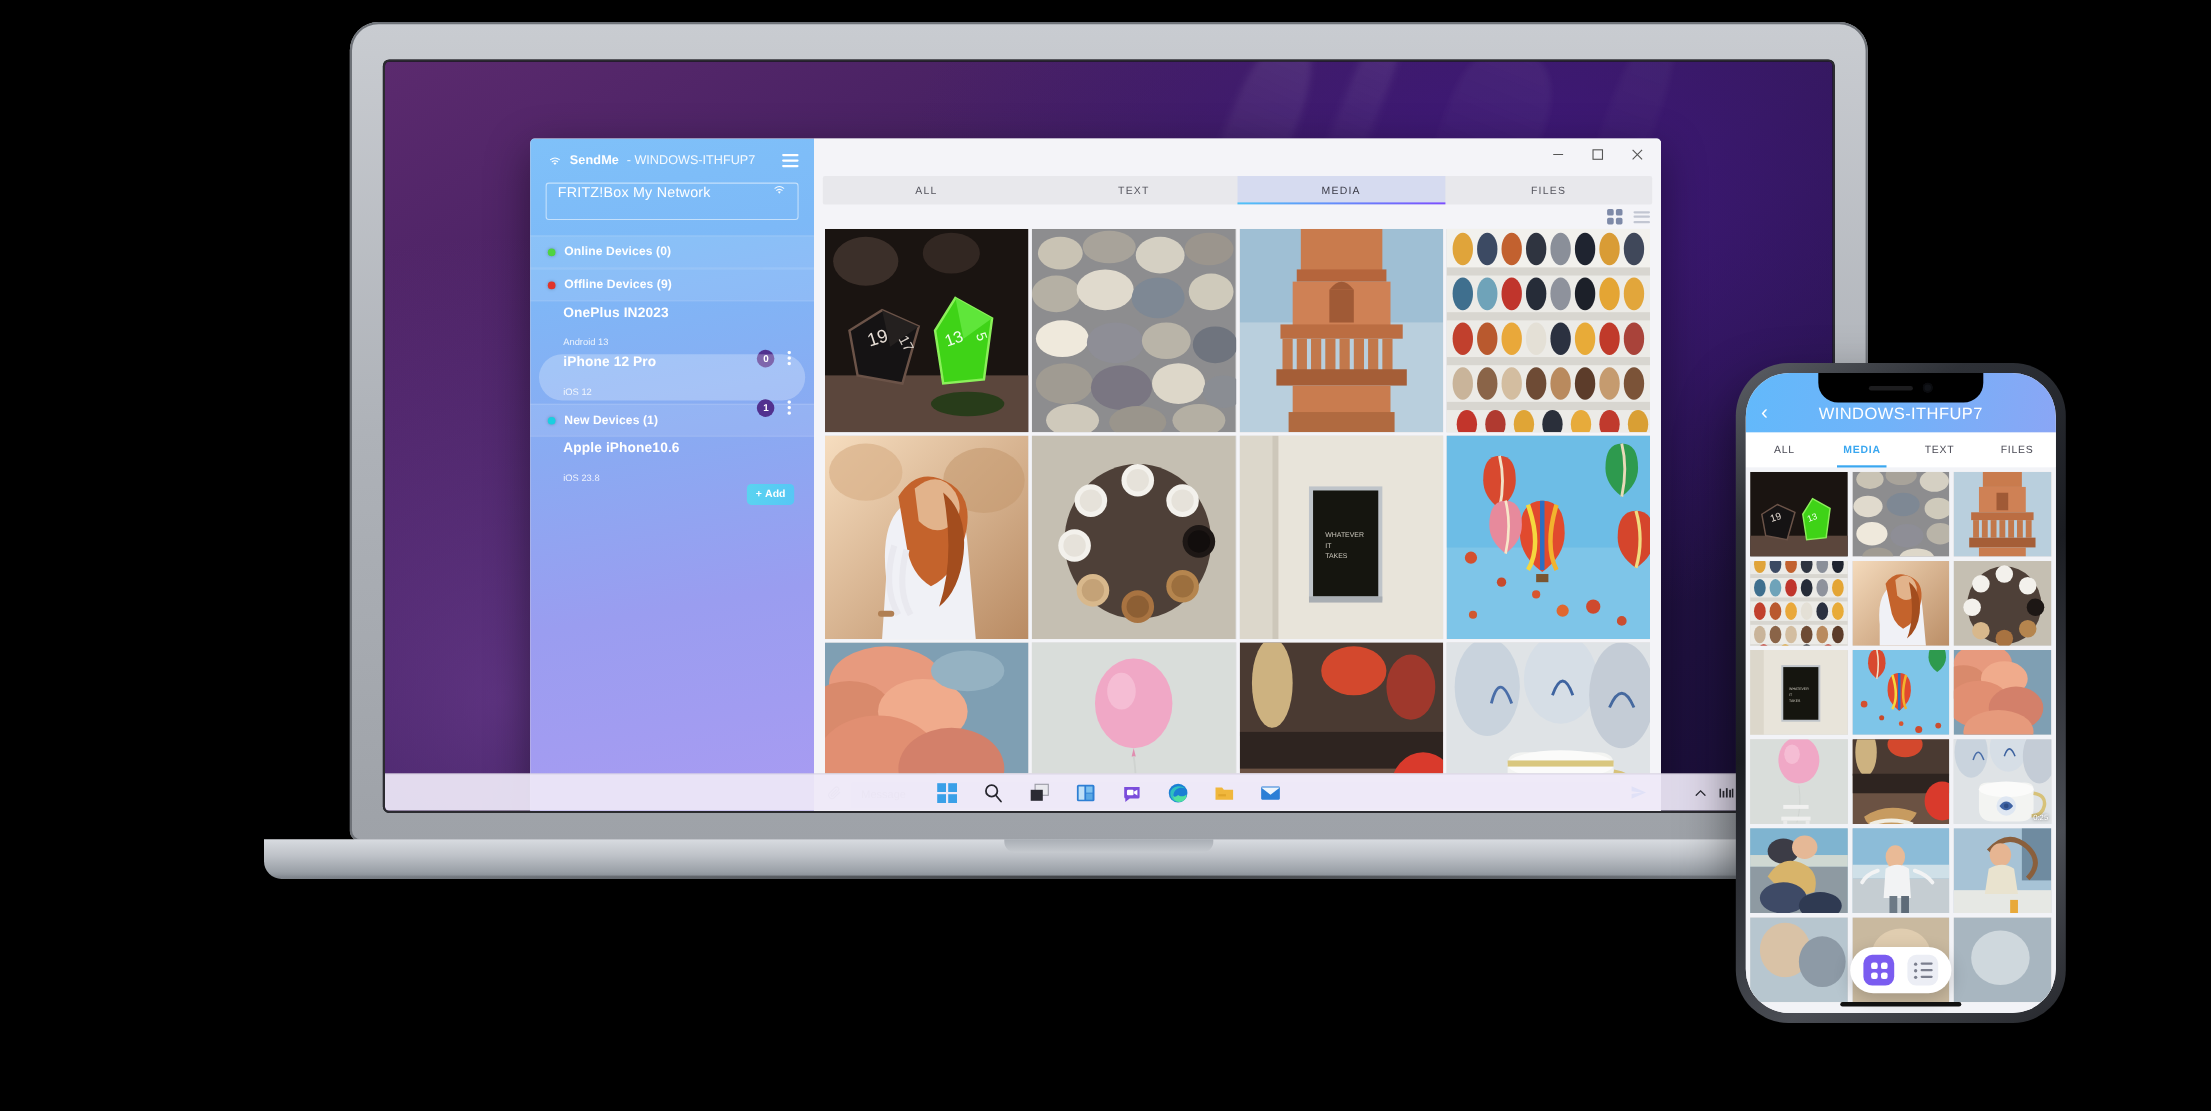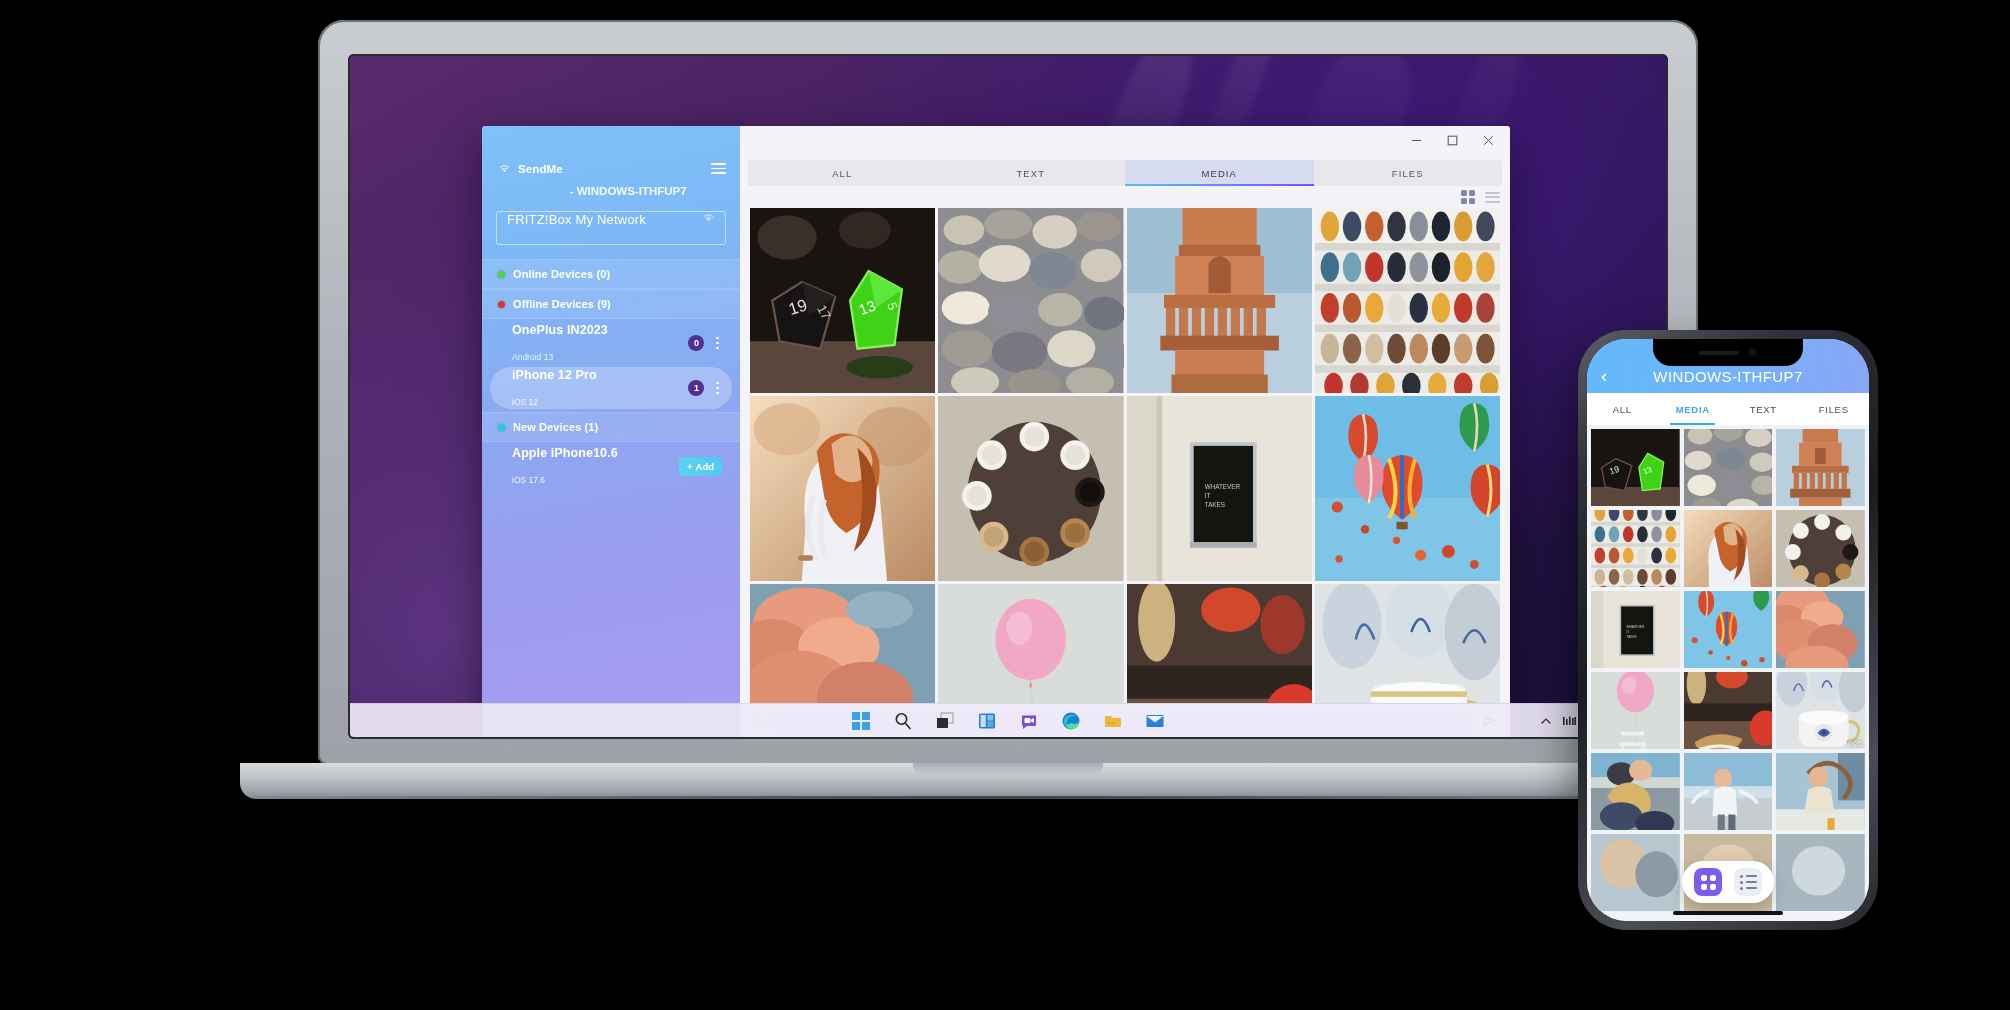--- a/index.html
+++ b/index.html
@@ -71,43 +71,43 @@
   }
   
   .sidebar{
     width:258px; flex:0 0 258px;
     background: linear-gradient(170deg,#7fc1f9 0%, #7db9f7 18%, #8aaaf2 45%, #9a9df0 68%, #a99bf2 100%);
     color:#fff; position:relative;
   }
   .sb-title{ display:flex; align-items:center; gap:7px; padding:14px 14px 10px 16px; font-size:11.5px; }
   .sb-title .wifi{ width:13px; height:11px; }
   .sb-brand{ font-weight:700; letter-spacing:.1px; }
-  .sb-host{ font-weight:700; opacity:.92;margin-top:45px; }
+  .sb-host{ font-weight:400; opacity:.92; }
   .hamburger{ margin-left:auto; width:15px; display:flex; flex-direction:column; gap:3px; cursor:pointer; }
   .hamburger i{ display:block; height:1.8px; background:#fff; border-radius:2px; }
   .network{
     margin:4px 14px 14px 14px; height:34px; border:1px solid rgba(255,255,255,0.55);
     border-radius:3px; display:flex; align-items:flex-start; padding:0 10px;
     font-size:13px; color:#fff; letter-spacing:.2px; background:transparent;
   }
   .network .net-wifi{ margin-left:auto; width:13px; height:11px; opacity:.9; }
   .grp{
     display:flex; align-items:center; gap:8px; height:30px; padding:0 16px;
     font-size:11px; font-weight:700; letter-spacing:.1px;
     background: rgba(255,255,255,0.10);
     border-top:1px solid rgba(255,255,255,0.14);
     border-bottom:1px solid rgba(255,255,255,0.10);
   }
   .dot{ width:7px; height:7px; border-radius:50%; box-shadow:0 0 3px rgba(0,0,0,.25); }
   .dot.on{ background:#4fd441; }
   .dot.off{ background:#e0342b; }
   .dot.new{ background:#19cfe0; }
   .dev{
-    position:relative; display:flex; align-items:center; height:42px; padding:0 10px 0 22px;
-    margin:3px 8px; border-radius:22px;
+    position:relative; display:flex; height:42px; padding:0 10px 0 22px;
+    margin:3px 8px; border-radius:22px;flex-direction:column;
   }
   .dev.sel{ background: rgba(255,255,255,0.26); }
   .dev-txt{ display:flex; flex-direction:column; line-height:1.15; }
   .dev-name{ font-size:12.5px; font-weight:700; letter-spacing:.1px; }
   .dev-os{ font-size:8.5px; opacity:.85; margin-top:16px; }
   .dev-right{ margin-left:auto; display:flex; align-items:center; gap:9px; }
   .badge{
     width:16px; height:16px; border-radius:50%; background:#51318f; color:#fff;
     font-size:9px; font-weight:700; display:flex; align-items:center; justify-content:center;
   }
@@ -297,21 +297,21 @@
             </div>
 
             <div class="grp">
               <span class="dot new"></span>
               <span>New Devices (1)</span>
             </div>
 
             <div class="dev">
               <span class="dev-txt">
                 <span class="dev-name">Apple iPhone10.6</span>
-                <span class="dev-os">iOS 17.6</span>
+                <span class="dev-os">iOS 23.8</span>
               </span>
               <span class="dev-right">
                 <button class="addbtn">
                   <span>+</span>
                   <span>Add</span>
                 </button>
               </span>
             </div>
           </aside>
 

